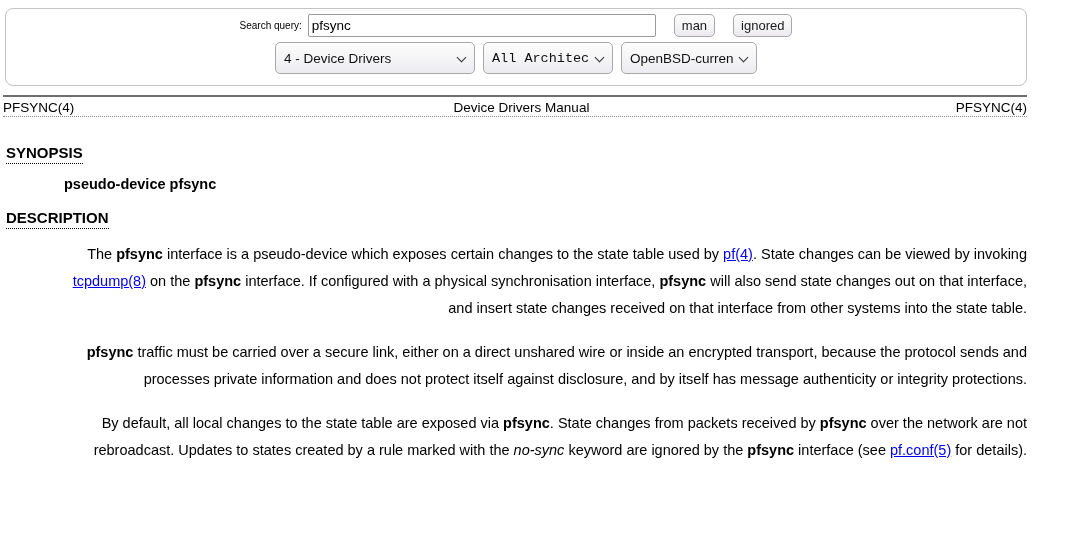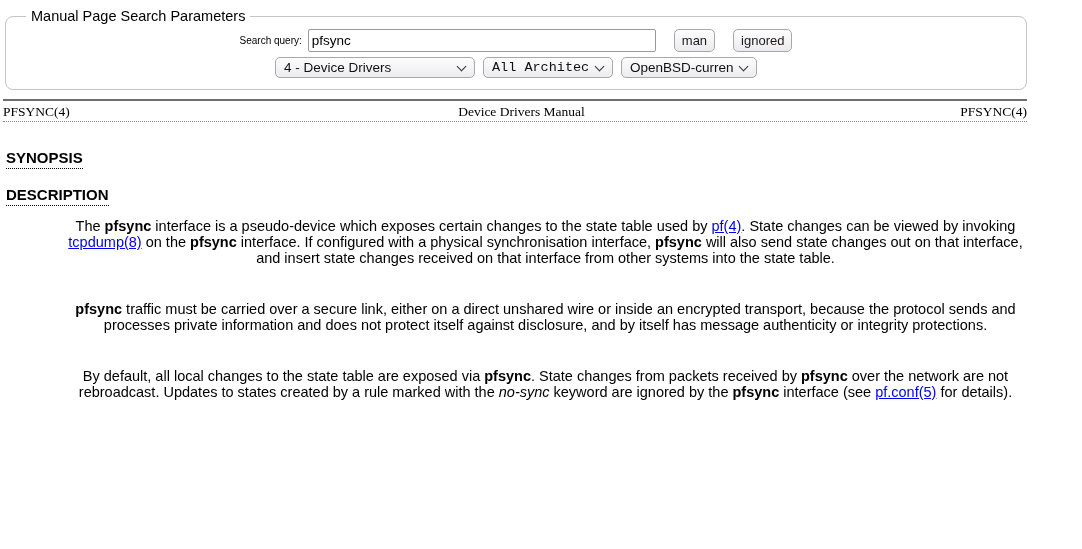--- a/index.html
+++ b/index.html
@@ -93,21 +93,21 @@
     display: flex;
     align-items: center;
     justify-content: center;
     margin-top: 5px;
     gap: 8px;
   }
   .sel {
     position: relative;
     display: inline-flex;
     align-items: center;
-    height: 21px;
+    height: 32px;
     border: 1px solid #a8a8a8;
     border-radius: 5px;
     background: linear-gradient(#fdfdfd, #ecebef);
     font-size: 13.5px;
     padding: 0 6px 0 8px;
     color: #111;
     box-sizing: border-box;
     cursor: pointer;
   }
   .sel.w1 { width: 200px; }
@@ -141,21 +141,20 @@
   
   .man-head {
     margin: 9px 55px 0 3px;
     border-top: 2px solid #6e6e6e;
     border-bottom: 1px dotted #8a8a8a;
     display: flex;
     align-items: baseline;
     font-size: 13.5px;
     padding: 3px 0 1px 0;
     position: relative;
-    font-family: Liberation Serif, serif;
   }
   .man-head .mh-left { flex: 0 0 auto; }
   .man-head .mh-center {
     position: absolute;
     left: 13px; right: 0;
     text-align: center;
   }
   .man-head .mh-right { margin-left: auto; }
 
   
@@ -174,41 +173,40 @@
   }
   h2.sect:first-of-type { margin-top: 16px; }
 
   .indent {
     margin-left: 61px;
     margin-top: 12px;
   }
   p.para {
     margin: 0 0 0 61px;
     padding: 0;
-    line-height: 16px;
+    line-height: 27px;
     font-size: 14.5px;
-    text-align: center;
-  }
-  p.para + p.para { margin-top: 35px; }
+    text-align: right;
+  }
+  p.para + p.para { margin-top: 17px; }
 
   b { font-weight: bold; }
   i { font-style: italic; }
   a.xref {
     color: #0000ee;
     text-decoration: underline;
   }
 </style>
 </head>
 <body>
 
 <div class="page">
 
 
   <fieldset class="search-box">
-    <legend>Manual Page Search Parameters</legend>
 
     <div class="search-row">
       <span class="search-label">Search query:</span>
       <input class="query" type="text" value="pfsync" style="">
       <button class="btn">man</button>
       <button class="btn">ignored</button>
     </div>
 
     <div class="select-row">
       <div class="sel w1">
@@ -230,20 +228,23 @@
     <span class="mh-left">PFSYNC(4)</span>
     <span class="mh-center">Device Drivers Manual</span>
     <span class="mh-right">PFSYNC(4)</span>
   </div>
 
   <div class="man-body">
 
 
     <div>
       <h2 class="sect">SYNOPSIS</h2>
+      <div class="indent">
+        <b>pseudo-device pfsync</b>
+      </div>
     </div>
 
     <div>
       <h2 class="sect">DESCRIPTION</h2>
 
       <p class="para" style="margin-top:12px"><span>The </span><b>pfsync</b><span> interface is a pseudo-device which exposes certain changes to the state table used by </span><a href="#" class="xref">pf(4)</a><span>. State changes can be viewed by invoking </span><a href="#" class="xref">tcpdump(8)</a><span> on the </span><b>pfsync</b><span> interface. If configured with a physical synchronisation interface, </span><b>pfsync</b><span> will also send state changes out on that interface, and insert state changes received on that interface from other systems into the state table.</span></p>
 
       <p class="para"><b>pfsync</b><span> traffic must be carried over a secure link, either on a direct unshared wire or inside an encrypted transport, because the protocol sends and processes private information and does not protect itself against disclosure, and by itself has message authenticity or integrity protections.</span></p>
 
       <p class="para"><span>By default, all local changes to the state table are exposed via </span><b>pfsync</b><span>. State changes from packets received by </span><b>pfsync</b><span> over the network are not rebroadcast. Updates to states created by a rule marked with the </span><i>no-sync</i><span> keyword are ignored by the </span><b>pfsync</b><span> interface (see </span><a href="#" class="xref">pf.conf(5)</a><span> for details).</span></p>

